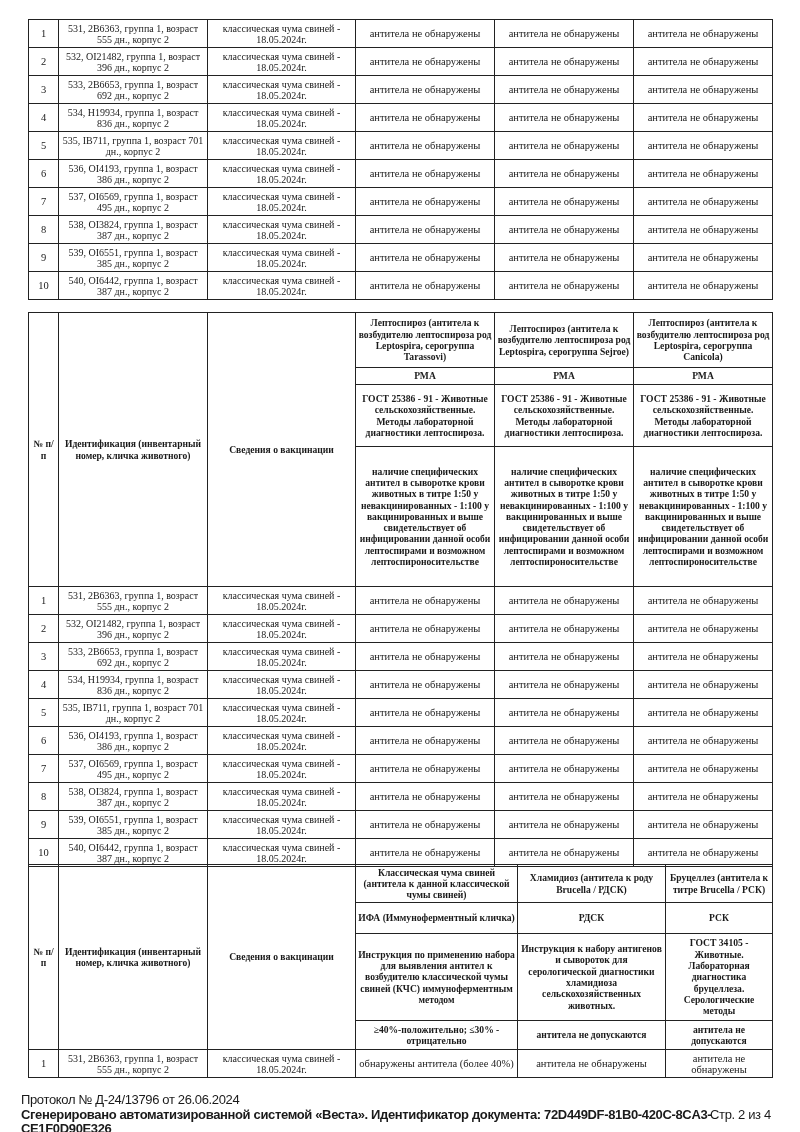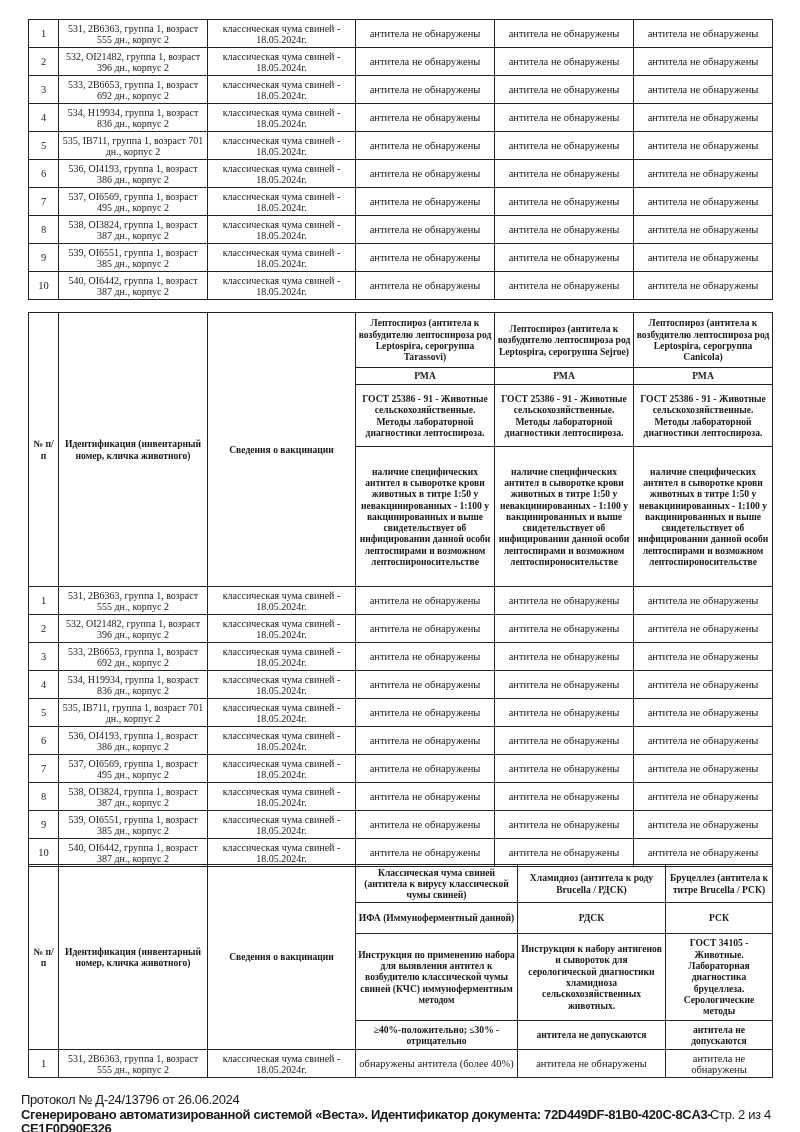--- a/index.html
+++ b/index.html
@@ -241,26 +241,26 @@
       <col style="width:148px">
       <col style="width:162px">
       <col style="width:148px">
       <col style="width:107px">
     </colgroup>
   <thead>
     <tr style="height:38px">
       <td class="hd" rowspan="4">№ п/п</td>
       <td class="hd" rowspan="4">Идентификация (инвентарный номер, кличка животного)</td>
       <td class="hd" rowspan="4">Сведения о вакцинации</td>
-      <td class="hd">Классическая чума свиней (антитела к вирусу классической чумы свиней)</td>
+      <td class="hd">Классическая чума свиней (антитела к данной классической чумы свиней)</td>
       <td class="hd">Хламидиоз (антитела к роду Brucella / РДСК)</td>
       <td class="hd">Бруцеллез (антитела к титре Brucella / РСК)</td>
     </tr>
     <tr style="height:31px">
-      <td class="hd">ИФА (Иммуноферментный данной)</td>
+      <td class="hd">ИФА (Иммуноферментный кличка)</td>
       <td class="hd">РДСК</td>
       <td class="hd">РСК</td>
     </tr>
     <tr style="height:87px">
       <td class="hd">Инструкция по применению набора для выявления антител к возбудителю классической чумы свиней (КЧС) иммуноферментным методом</td>
       <td class="hd">Инструкция к набору антигенов и сывороток для серологической диагностики хламидиоза сельскохозяйственных животных.</td>
       <td class="hd">ГОСТ 34105 - Животные. Лабораторная диагностика бруцеллеза. Серологические методы</td>
     </tr>
     <tr style="height:29px">
       <td class="hd">≥40%-положительно; ≤30% - отрицательно</td>

